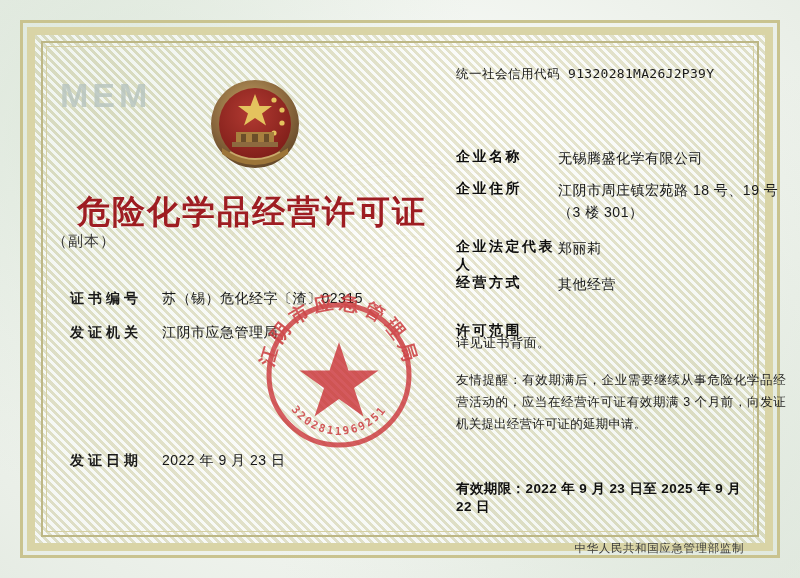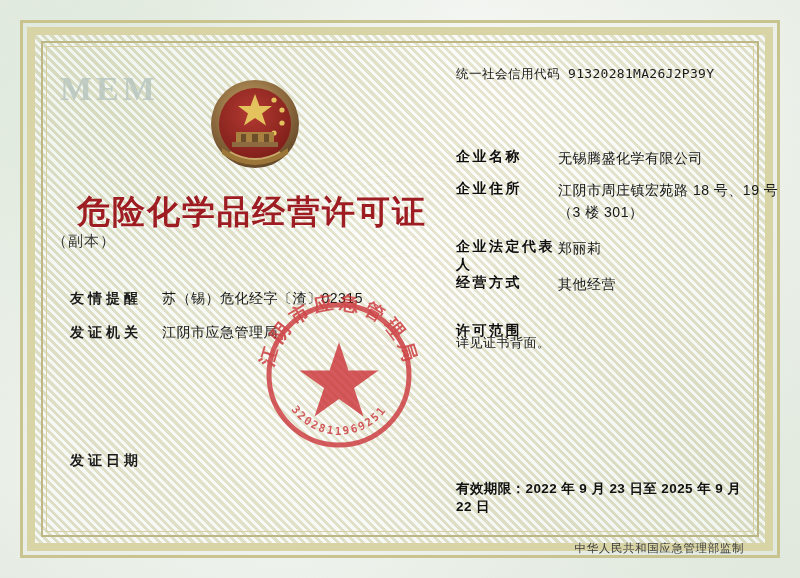--- a/index.html
+++ b/index.html
@@ -80,22 +80,22 @@
   
   .content {
     position: absolute;
     left: 52px; top: 52px; right: 52px; bottom: 52px;
   }
 
   
   .mem-watermark {
     position: absolute;
     left: 8px;
-    top: 18px;
-    font-family: Liberation Serif, serif;
+    top: 24px;
+    font-family: Liberation Sans, sans-serif;
     font-size: 34px;
     font-weight: 700;
     letter-spacing: 4px;
     color: #b9c6c0;
     opacity: 0.85;
     user-select: none;
   }
 
   
   .left-col {
@@ -337,31 +337,32 @@
         <rect x="64" y="60" width="5" height="8" fill="#6b4e2a"></rect>
 
         <path d="M22 74 Q55 96 88 74 L88 80 Q55 102 22 80 Z" fill="#9c7538"></path>
         <path d="M30 78 Q55 92 80 78" stroke="#c9a96a" stroke-width="2" fill="none"></path>
       </svg>
 
       <div class="title-main">危险化学品经营许可证</div>
       <div class="title-sub">（副本）</div>
 
       <div class="left-field lf-cert">
-        <span class="lbl">友情提醒</span>
+        <span class="lbl">证书编号</span>
         <span class="val">苏（锡）危化经字〔渣〕02315</span>
       </div>
 
       <div class="left-field lf-auth">
         <span class="lbl">发证机关</span>
         <span class="val">江阴市应急管理局</span>
       </div>
 
       <div class="left-field lf-date">
         <span class="lbl">发证日期</span>
+        <span class="val">2022 年 9 月 23 日</span>
       </div>
     </div>
 
     <div class="right-col">
 
       <div class="usci-row">
         <span class="lbl">统一社会信用代码</span>
         <span class="val">91320281MA26J2P39Y</span>
       </div>
 
@@ -383,20 +384,21 @@
       <div class="right-field rf-mode">
         <span class="lbl">经营方式</span>
         <span class="val">其他经营</span>
       </div>
 
       <div class="right-field rf-scope">
         <span class="lbl">许可范围</span>
       </div>
       <div class="scope-note">详见证书背面。</div>
 
+      <div class="tip">友情提醒：有效期满后，企业需要继续从事危险化学品经营活动的，应当在经营许可证有效期满 3 个月前，向发证机关提出经营许可证的延期申请。</div>
 
       <div class="validity">有效期限：2022 年 9 月 23 日至 2025 年 9 月 22 日</div>
     </div>
 
     <div class="seal">
       <svg viewBox="0 0 182 182" width="182" height="182">
         <defs>
           <path id="sealTopArc" d="M 25 91 A 66 66 0 0 1 157 91"></path>
           <path id="sealBottomArc" d="M 36 111 A 58 58 0 0 0 146 111"></path>
         </defs>

